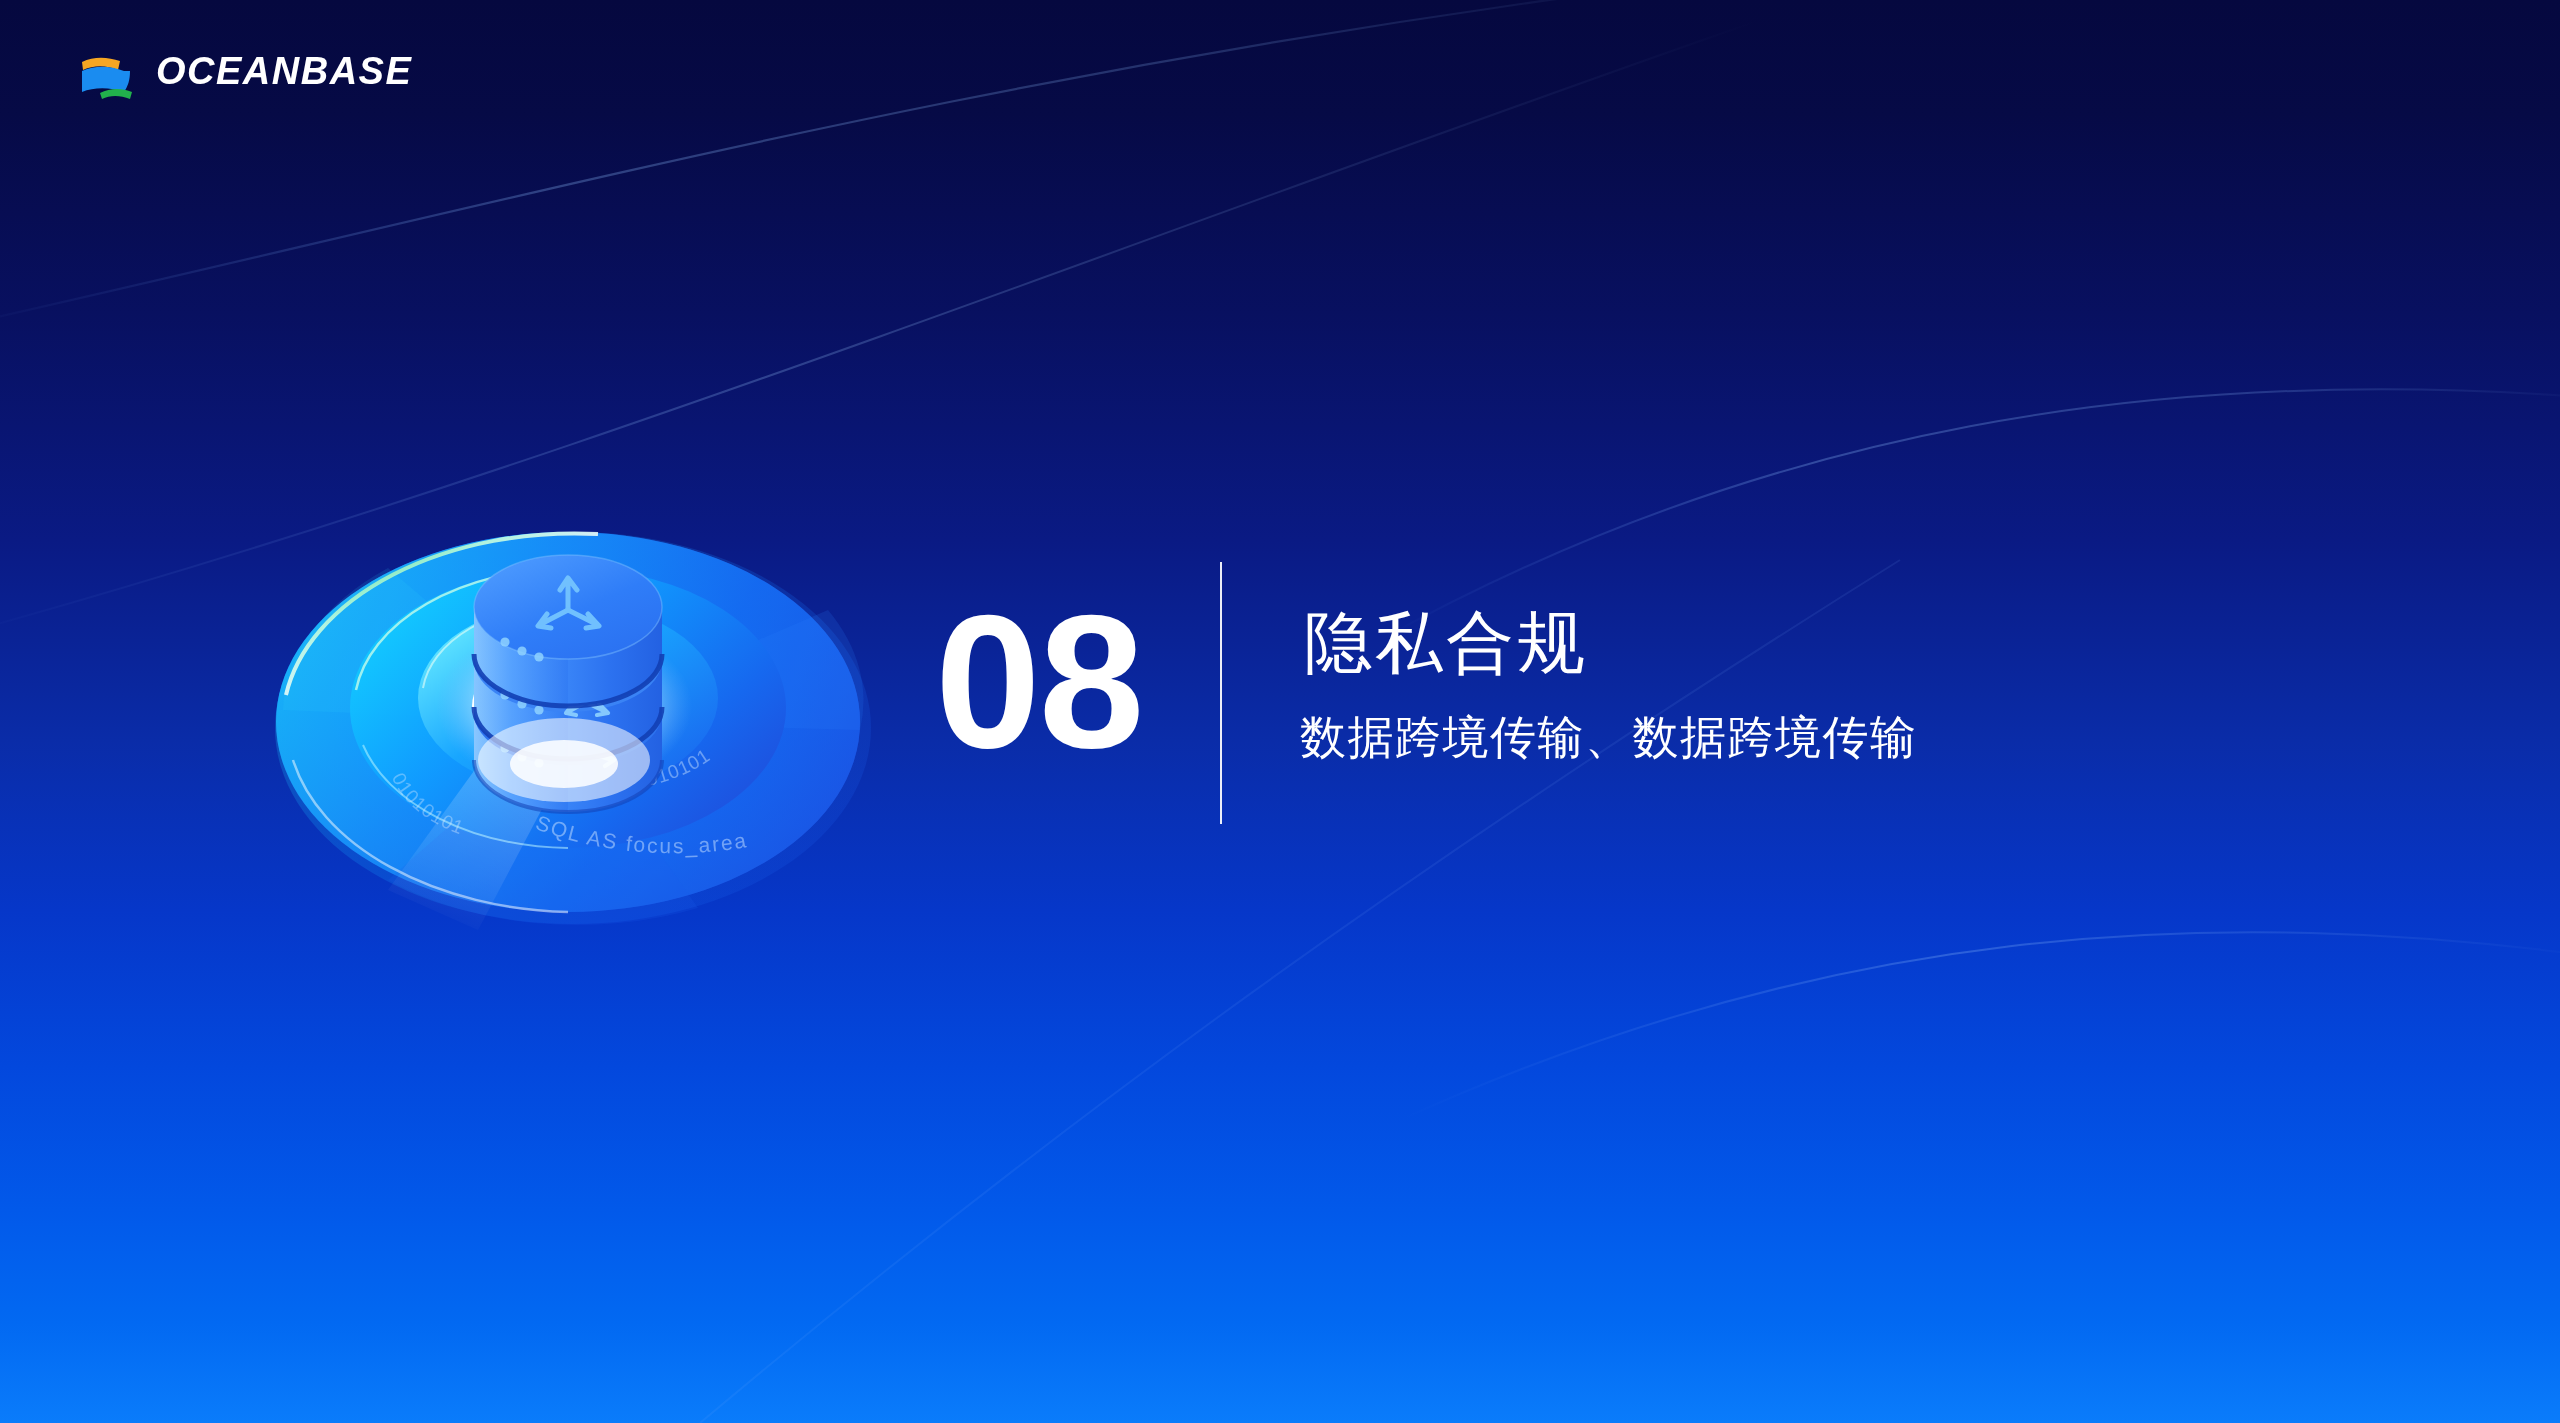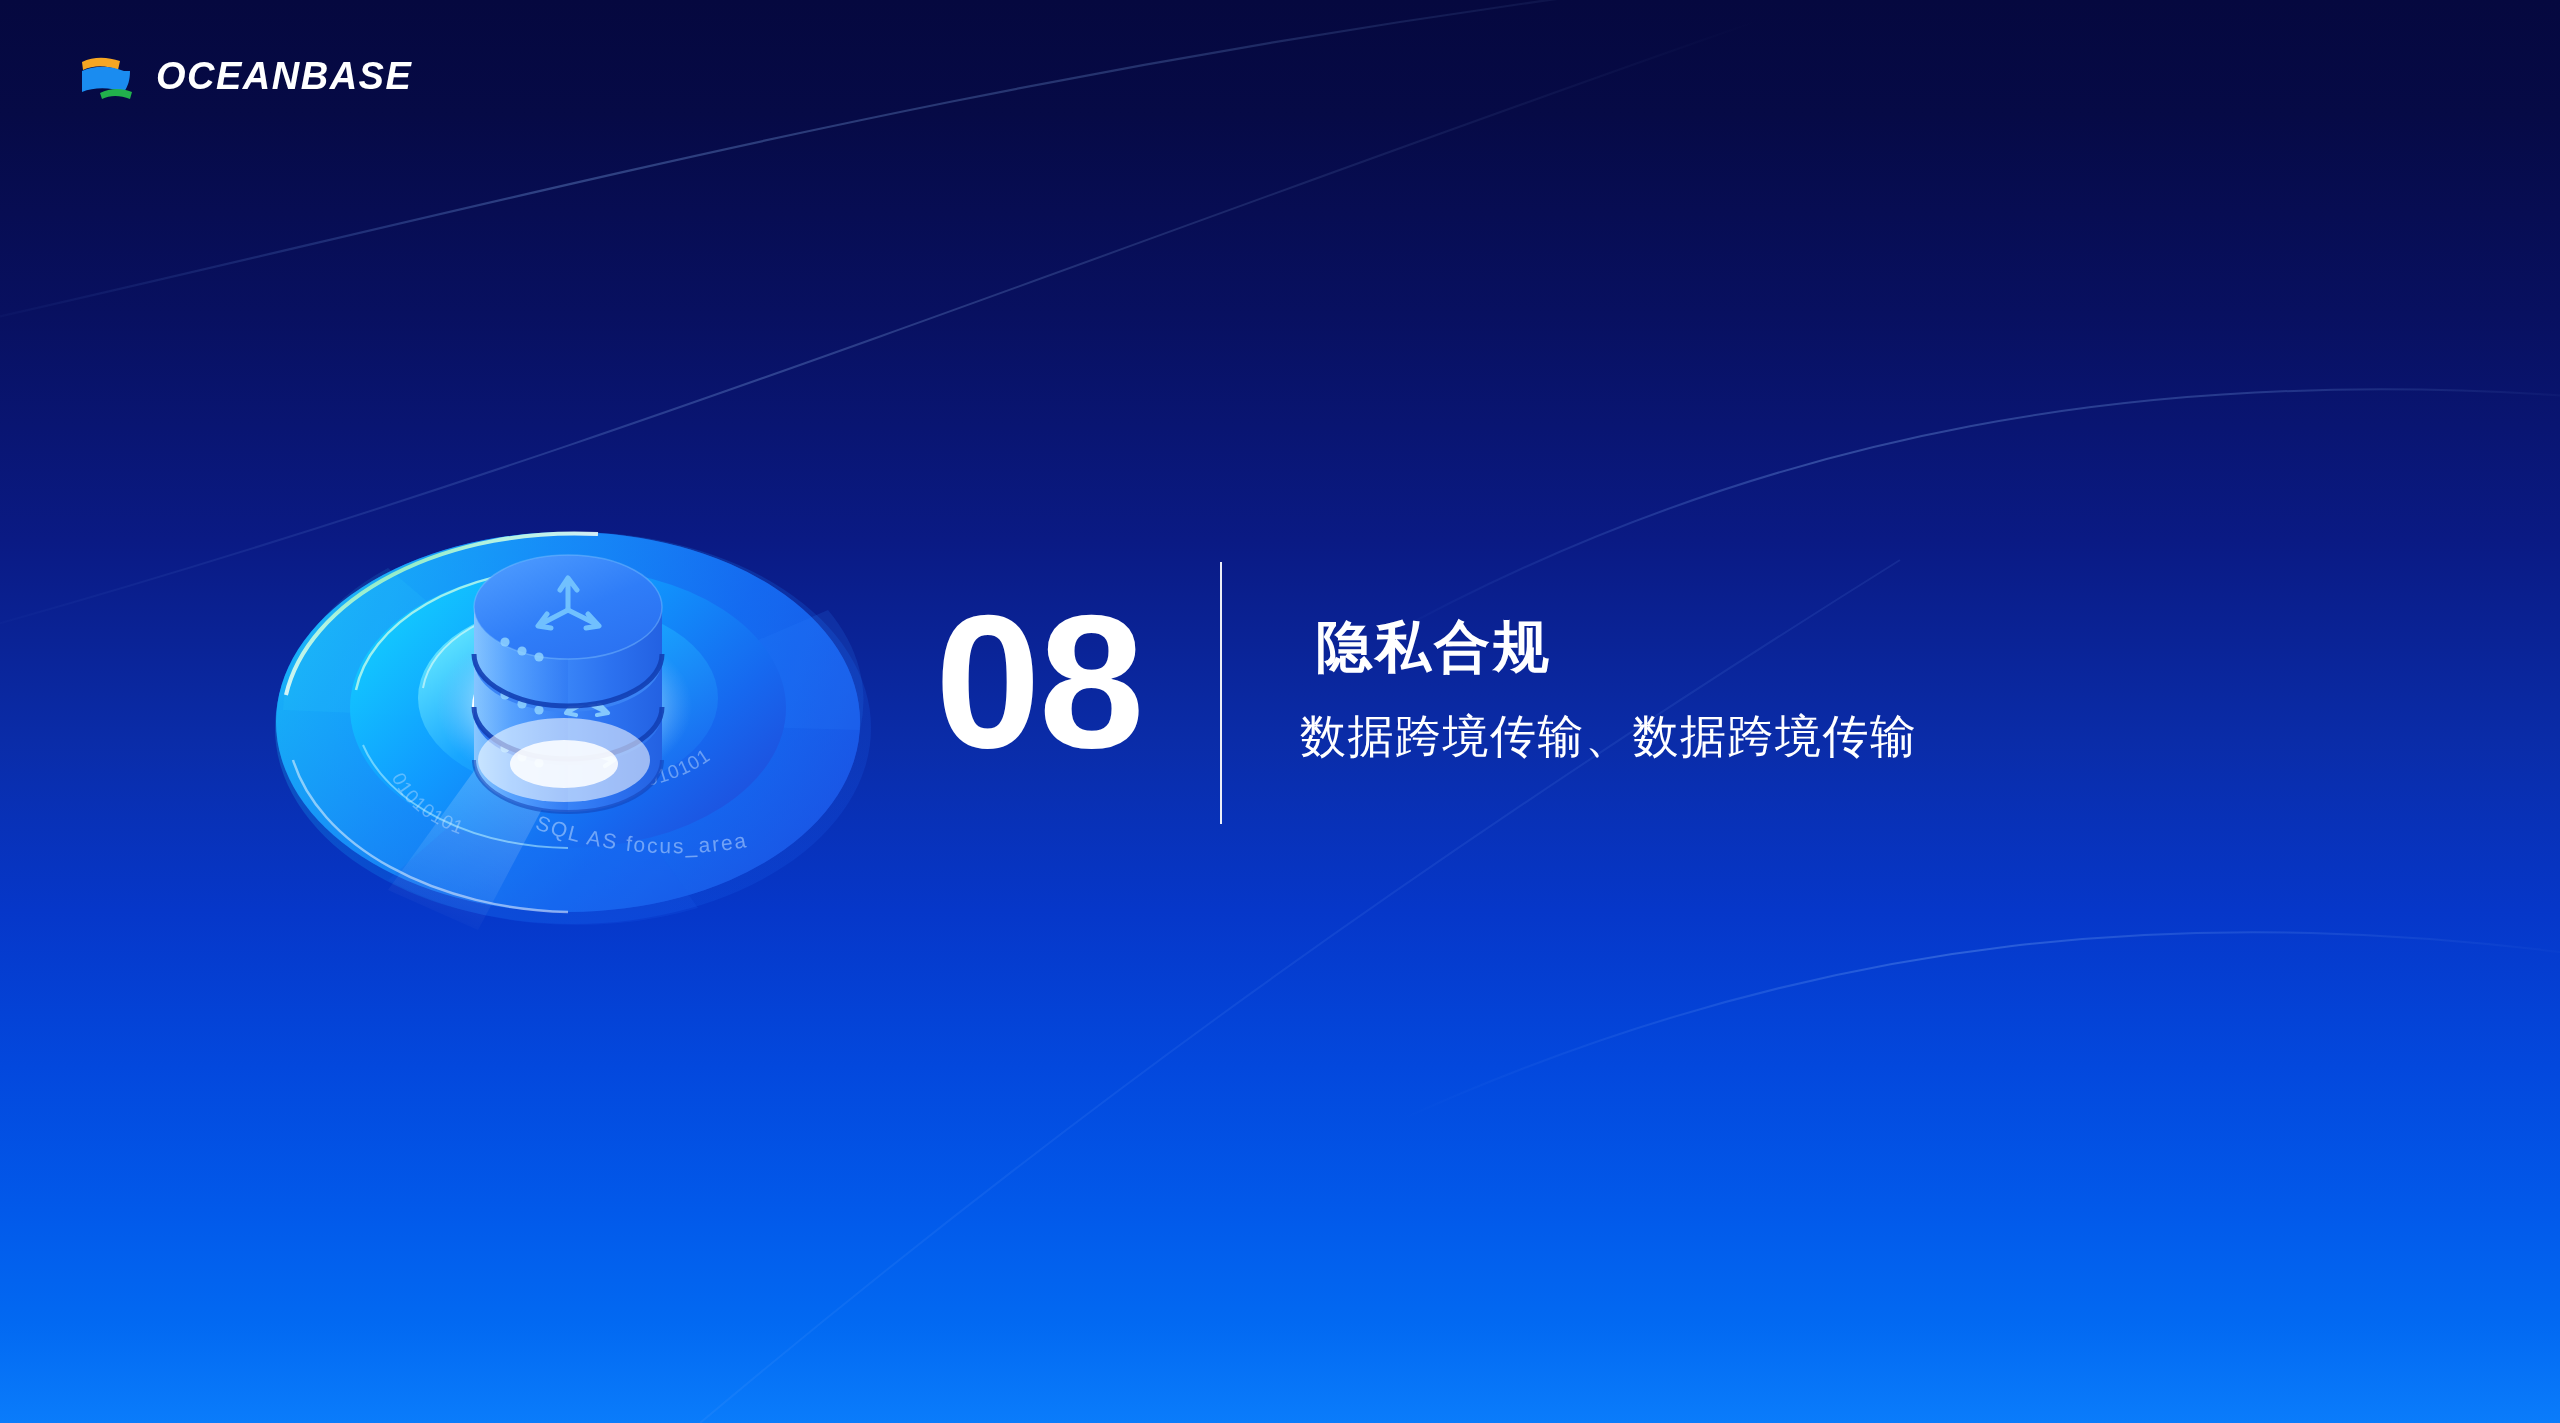--- a/index.html
+++ b/index.html
@@ -34,21 +34,20 @@
     height: 1423px;
     pointer-events: none;
   }
 
   
   #logo {
     position: absolute;
     left: 78px;
     top: 52px;
     display: flex;
-    align-items: center;
     gap: 16px;
   }
   #logo-mark { width: 62px; height: 48px; display: block; }
   #logo-word {
     color: #ffffff;
     font-size: 38px;
     font-weight: 800;
     font-style: italic;
     letter-spacing: 1.5px;
     line-height: 1;
@@ -92,25 +91,25 @@
 
   
   #text-block {
     position: absolute;
     left: 1300px;
     top: 600px;
     width: 900px;
   }
   #section-title {
     color: #ffffff;
-    font-size: 56px;
-    font-weight: 700;
+    font-size: 68px;
+    font-weight: 400;
     line-height: 1.12;
     letter-spacing: 3px;
-    margin: 16px;
+    margin: 4px;
     font-family: "Liberation Sans", "DejaVu Sans", sans-serif;
   }
   #section-subtitle {
     color: #ffffff;
     font-size: 46px;
     font-weight: 400;
     line-height: 1.3;
     letter-spacing: 1.5px;
     margin: 28px 0 0 0;
     font-family: "Liberation Sans", "DejaVu Sans", sans-serif;

